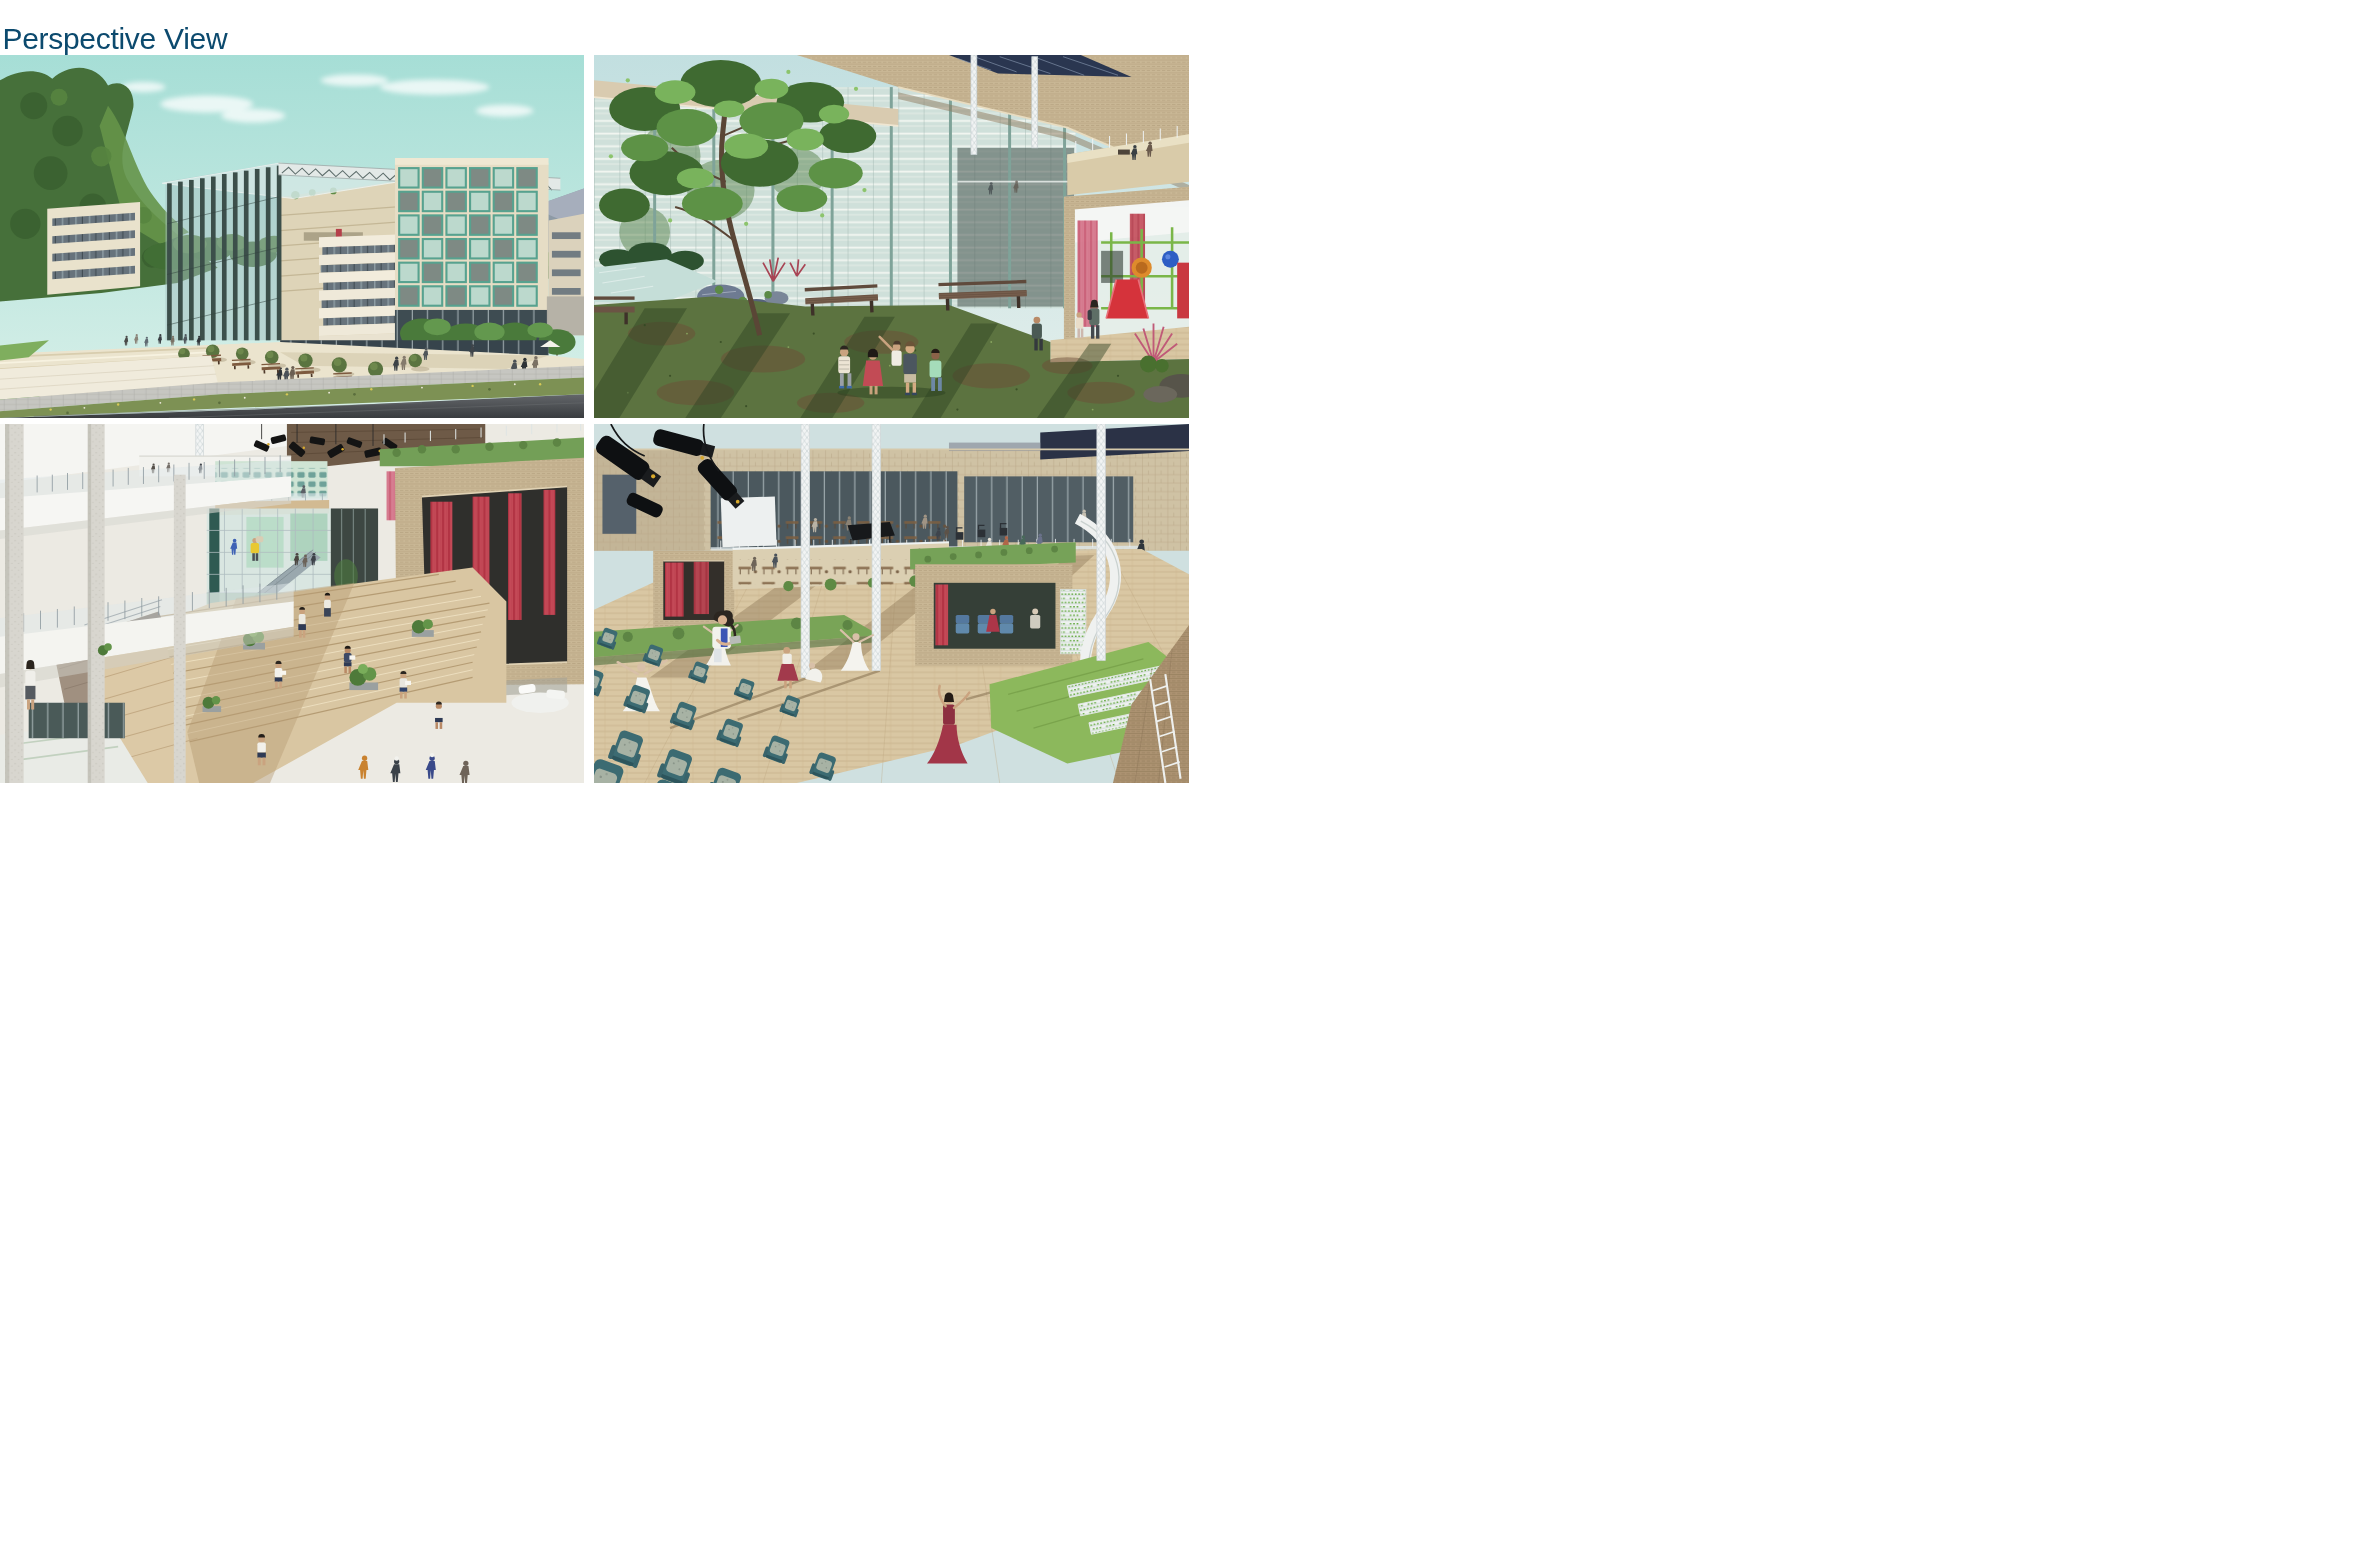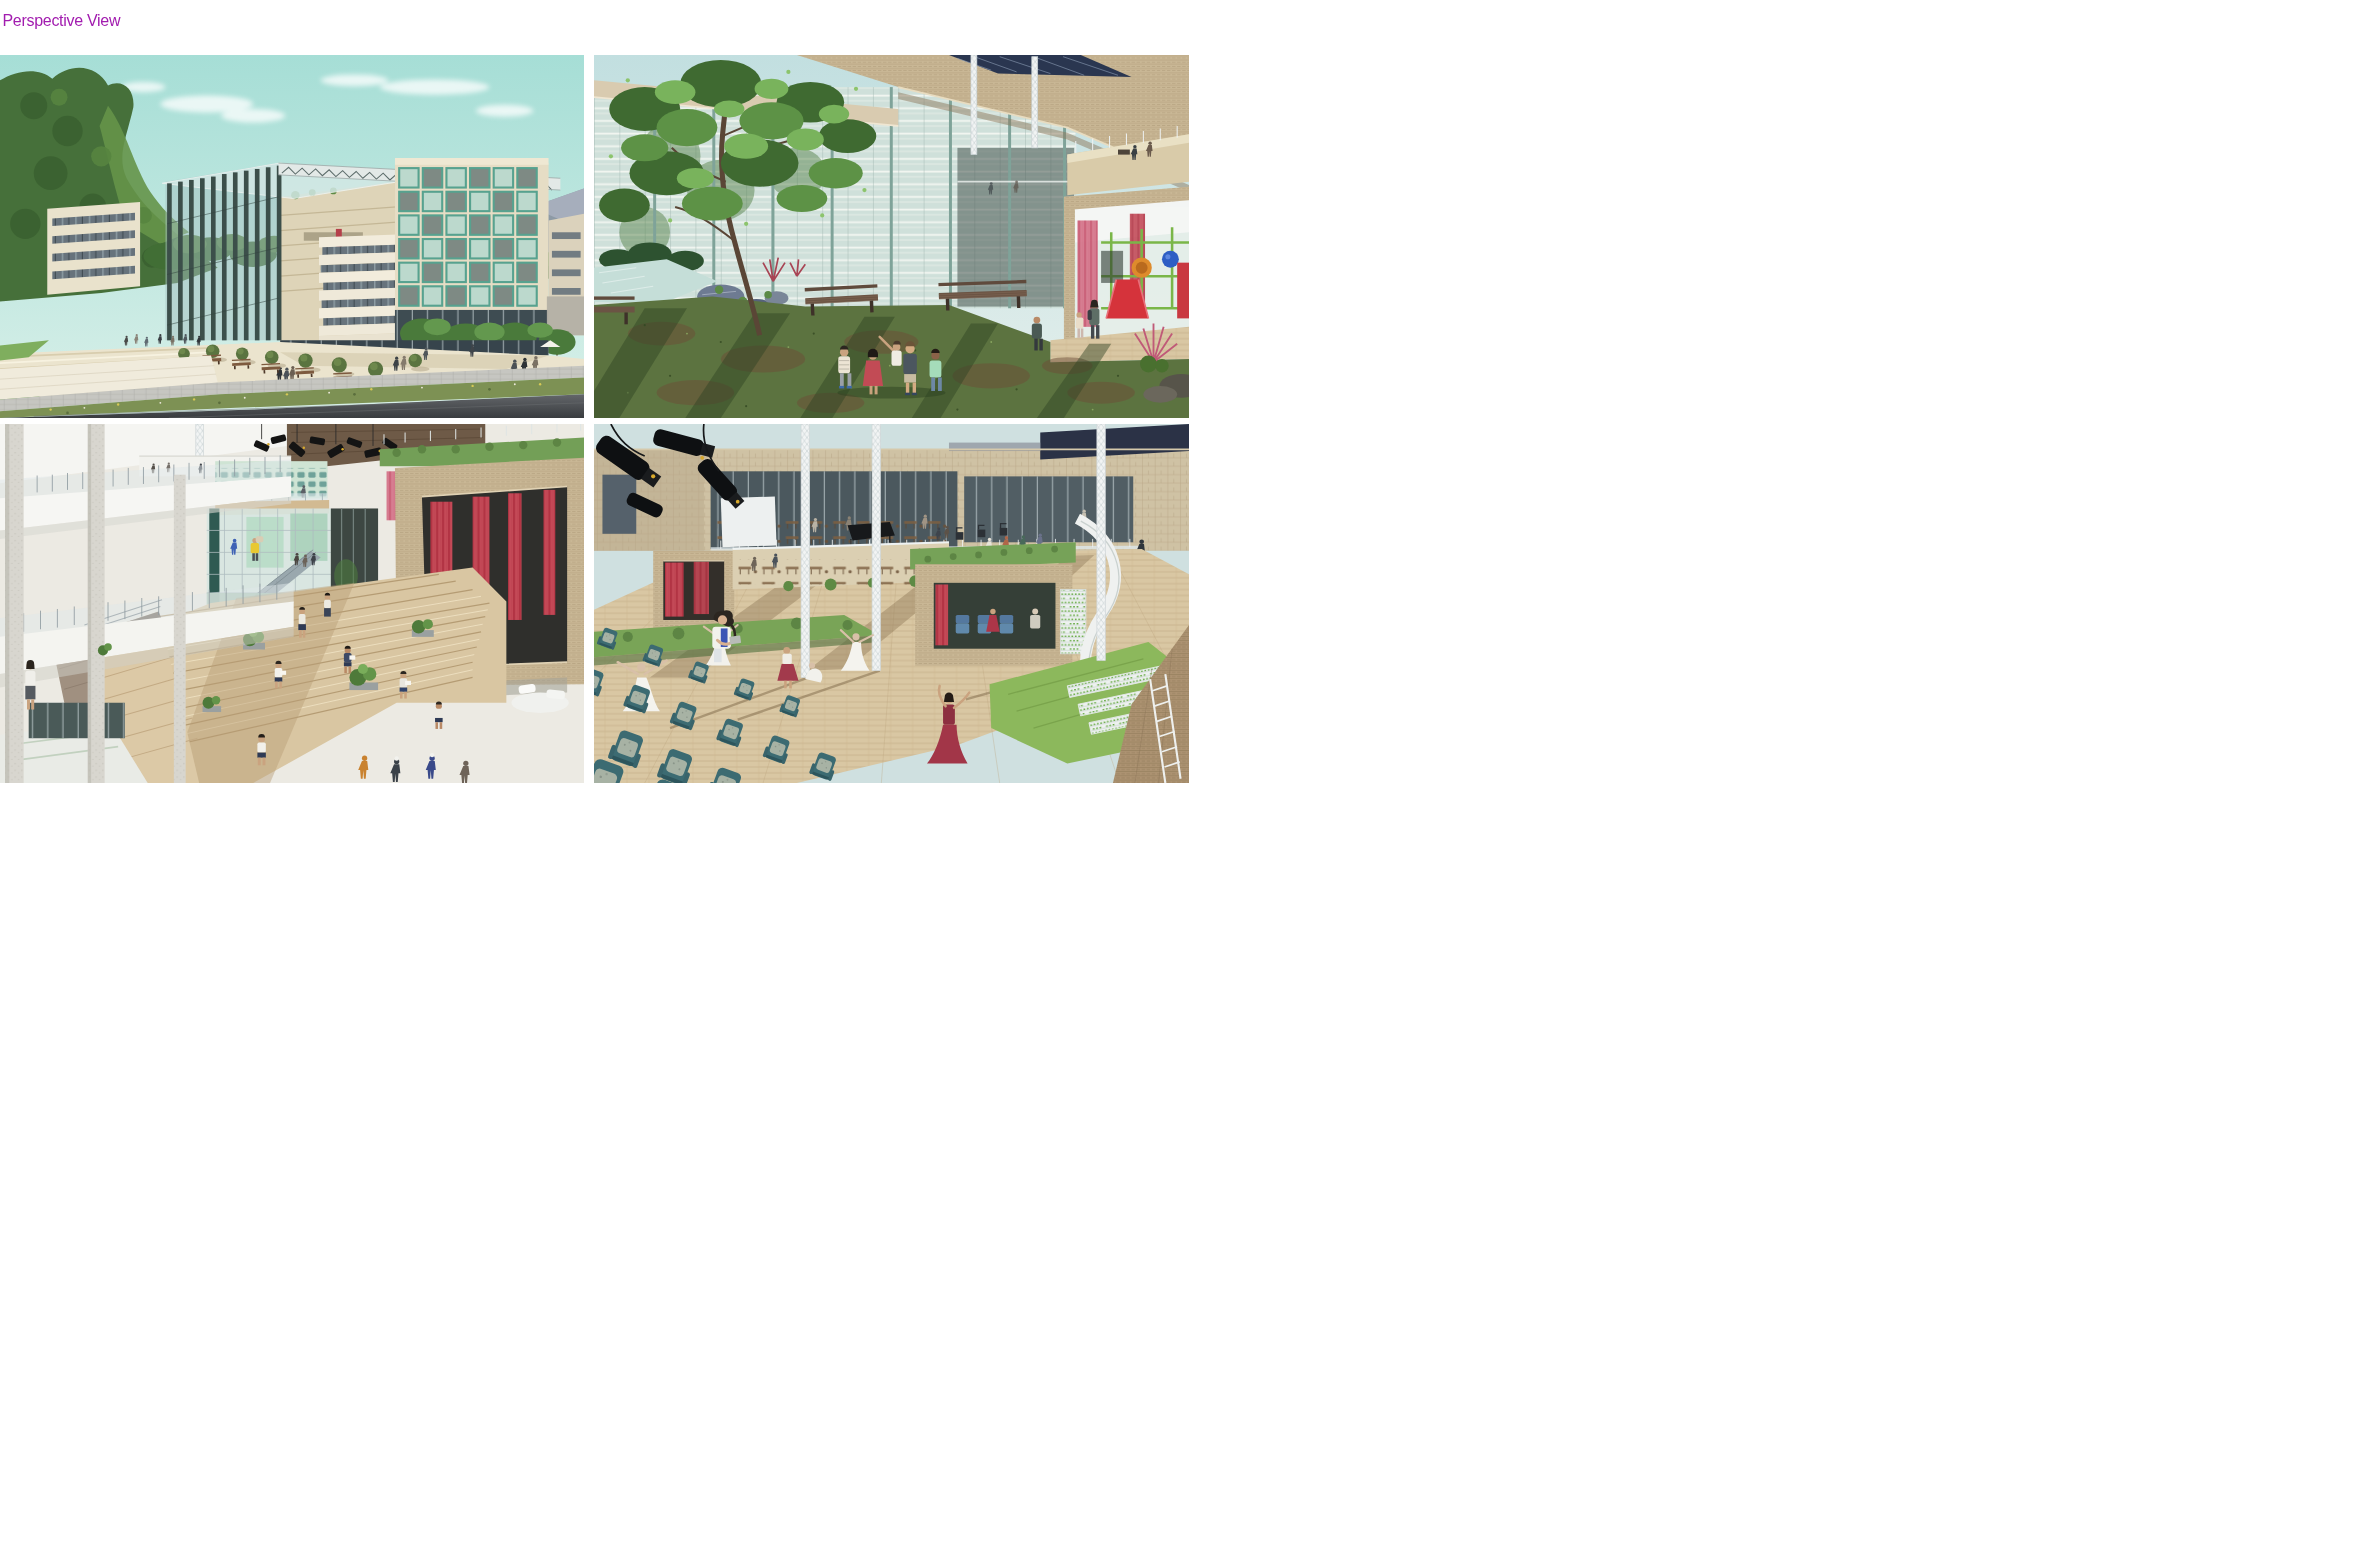--- a/index.html
+++ b/index.html
@@ -1,19 +1,19 @@
 <!DOCTYPE html>
 <html style="font-size:13.5px"><head>
 <meta charset="utf-8">
 <style>
   html,body{margin:0;padding:0;background:#ffffff;}
   .sheet{position:relative;width:1189px;height:783px;background:#fff;
          font-family:"Liberation Sans","DejaVu Sans",sans-serif;overflow:hidden;}
-  .page-title{position:absolute;left:2.5px;top:1.7px;font-size:16px;font-weight:500;
-              letter-spacing:-0.3px;color:#a21caf;line-height:1.1;}
+  .page-title{position:absolute;left:2.5px;top:1.7px;font-size:30px;font-weight:500;
+              letter-spacing:-0.3px;color:#0c4a6e;line-height:1.1;}
   figure.panel{position:absolute;margin:0;padding:0;overflow:hidden;background:#e8e8e4;}
   #panel-exterior {left:0;   top:55px; width:584px;height:363px;}
   #panel-courtyard{left:594px;top:55px; width:595px;height:363px;}
   #panel-atrium   {left:0;   top:424px;width:584px;height:359px;}
   #panel-rooftop  {left:594px;top:424px;width:595px;height:359px;}
   figure.panel svg{display:block;width:100%;height:100%;}
 </style>
 </head>
 <body>
 

